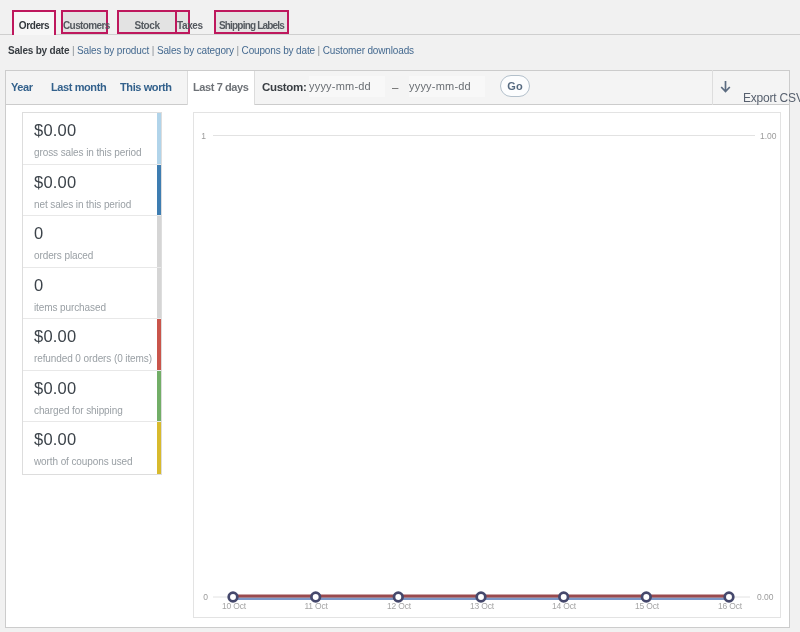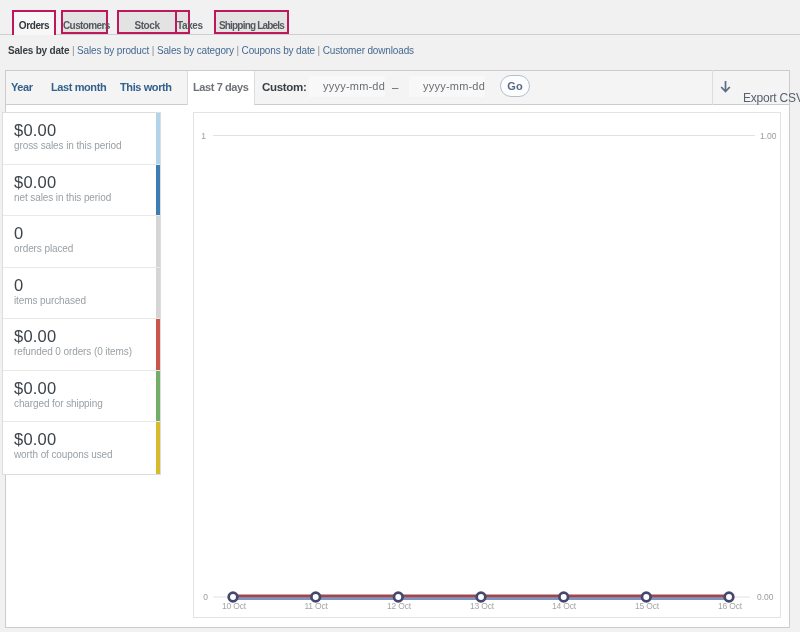--- a/index.html
+++ b/index.html
@@ -30,31 +30,31 @@
   .rlinks .sep { color:#8a9096; }
 
   
   .postbox { left:5px; top:70px; width:785px; height:558px; background:#fff; border:1px solid #ccc; }
 
   
   .rangebar { left:6px; top:71px; width:783px; height:34px; background:#f4f4f4; border-bottom:1px solid #ccc; }
   .wtab { left:187px; top:71px; width:68px; height:34px; background:#fff; border-left:1px solid #dcdcdc; border-right:1px solid #dcdcdc; }
   .rtab { top:71px; height:33px; font-size:11px; font-weight:bold; line-height:33px; color:#33618c; letter-spacing:-0.4px; }
   .custom-label { top:71px; height:33px; line-height:33px; font-size:11.5px; font-weight:bold; color:#383d42; letter-spacing:-0.3px; }
-  .dinput { top:76px; height:21px; background:#f8f8f8; font-size:11px; color:#696e73; text-align:right; line-height:21px; letter-spacing:0.2px; }
+  .dinput { top:76px; height:21px; background:#f8f8f8; font-size:11px; color:#696e73; text-align:left; line-height:21px; letter-spacing:0.2px; }
   .gobtn { left:500px; top:75px; height:22px; width:30px; background:#fcfdfe; border:1px solid #b3c0cb; border-radius:11px; color:#566a80; font-size:11px; font-weight:bold; text-align:center; line-height:21px; }
   .exportsep { left:712px; top:70px; width:1px; height:35px; background:#ddd; }
   .exportcsv { top:81px; height:33px; line-height:34px; font-size:12px; color:#57606e; letter-spacing:-0.2px;margin-left:8px; }
 
   
-  .sidebox { left:2px; top:112px; width:159px; border:1px solid #ddd; background:#fff; }
+  .sidebox { left:22px; top:112px; width:140px; border:1px solid #ddd; background:#fff; }
   .srow { position:relative; height:51.5px; border-bottom:1px solid #e8e8e8; padding:9px 0 0 11px; }
   .srow:last-child { border-bottom:none; }
   .srow .val { font-size:16.5px; color:#3c434a; letter-spacing:0.2px; line-height:17px; }
-  .srow .lbl { font-size:10px; color:#9aa0a5; letter-spacing:-0.1px; margin-top:1px; }
+  .srow .lbl { font-size:10px; color:#9aa0a5; letter-spacing:-0.1px; margin-top:8px; }
   .srow .bar { position:absolute; right:0; top:0; bottom:0; width:4px; }
 
   
   .chartbox { left:193px; top:112px; width:588px; height:506px; background:#fff; border:1px solid #e3e3e3; }
 </style>
 </head>
 <body>
 
   <div class="abs navline"></div>
   <div class="abs tab active" style="left:12px;width:44px;">Orders</div>

